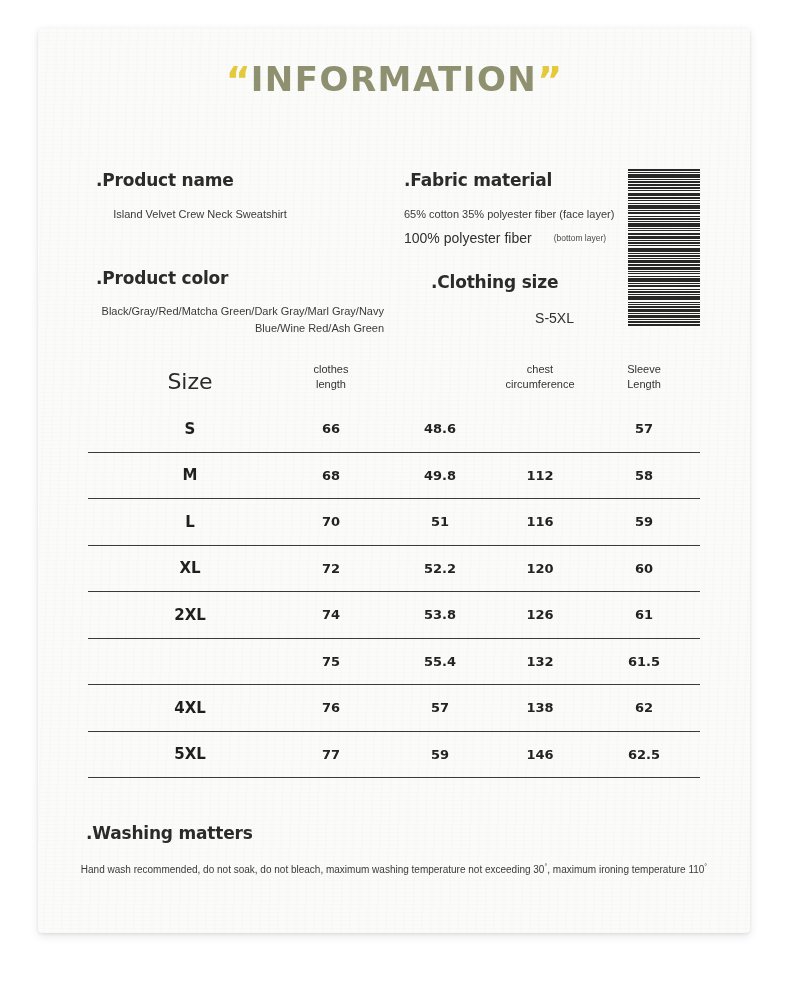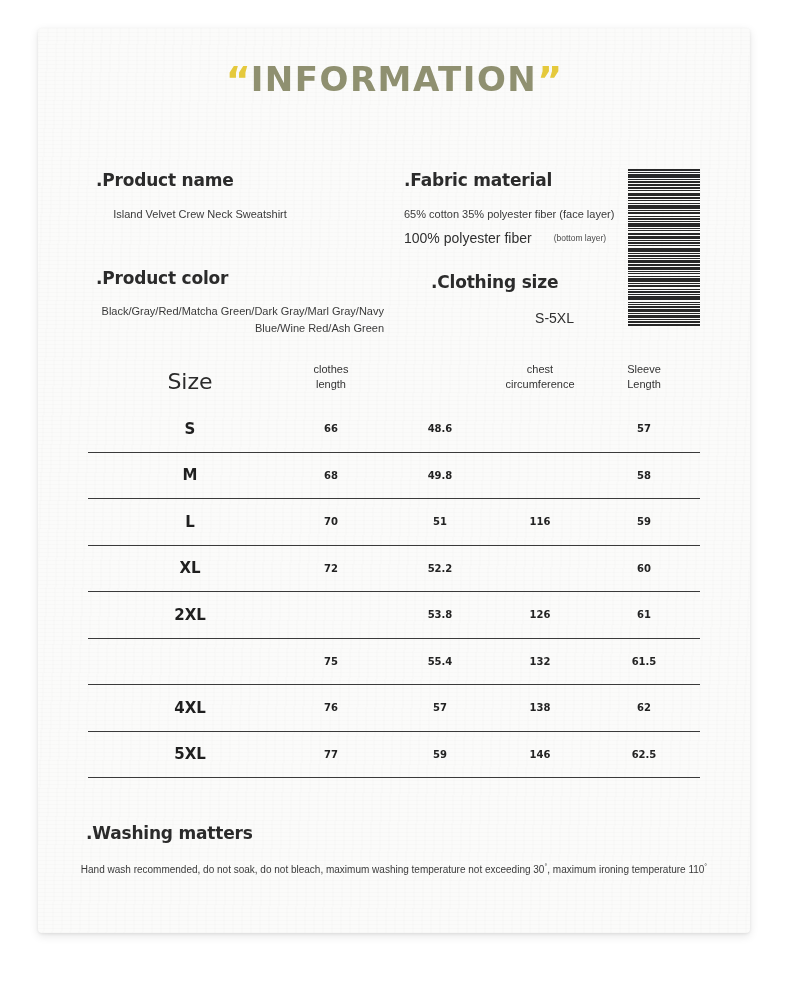--- a/index.html
+++ b/index.html
@@ -188,21 +188,21 @@
     align-items: center;
     justify-content: center;
     font-family: "DejaVu Sans", sans-serif;
     font-size: 15px;
     font-weight: bold;
     color: #1f1f1f;
     white-space: nowrap;
   }
   .cell.val {
     font-weight: bold;
-    font-size: 10px;
+    font-size: 13px;
     color: #232323;
   }
 
   
   .c-size  { left: 52px;  width: 100px; }
   .c-1     { left: 188px; width: 110px; }
   .c-2     { left: 297px; width: 110px; }
   .c-3     { left: 397px; width: 110px; }
   .c-4     { left: 501px; width: 110px; }
 
@@ -351,37 +351,40 @@
             <div class="trow">
               <div class="cell c-size">S</div>
               <div class="cell val c-1">66</div>
               <div class="cell val c-2">48.6</div>
               <div class="cell val c-4">57</div>
             </div>
             <div class="trow">
               <div class="cell c-size">M</div>
               <div class="cell val c-1">68</div>
               <div class="cell val c-2">49.8</div>
+              <div class="cell val c-3">112</div>
               <div class="cell val c-4">58</div>
             </div>
             <div class="trow">
               <div class="cell c-size">L</div>
               <div class="cell val c-1">70</div>
               <div class="cell val c-2">51</div>
               <div class="cell val c-3">116</div>
               <div class="cell val c-4">59</div>
             </div>
             <div class="trow">
               <div class="cell c-size">XL</div>
               <div class="cell val c-1">72</div>
               <div class="cell val c-2">52.2</div>
+              <div class="cell val c-3">120</div>
               <div class="cell val c-4">60</div>
             </div>
             <div class="trow">
               <div class="cell c-size">2XL</div>
+              <div class="cell val c-1">74</div>
               <div class="cell val c-2">53.8</div>
               <div class="cell val c-3">126</div>
               <div class="cell val c-4">61</div>
             </div>
             <div class="trow">
               <div class="cell val c-1">75</div>
               <div class="cell val c-2">55.4</div>
               <div class="cell val c-3">132</div>
               <div class="cell val c-4">61.5</div>
             </div>

